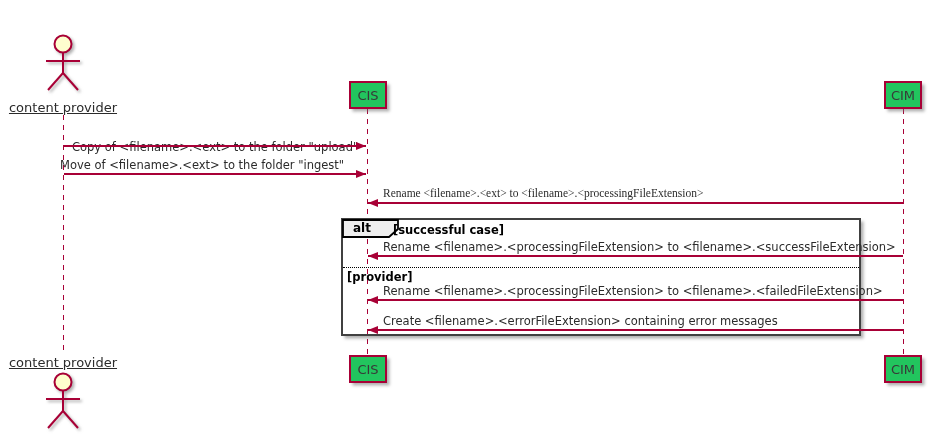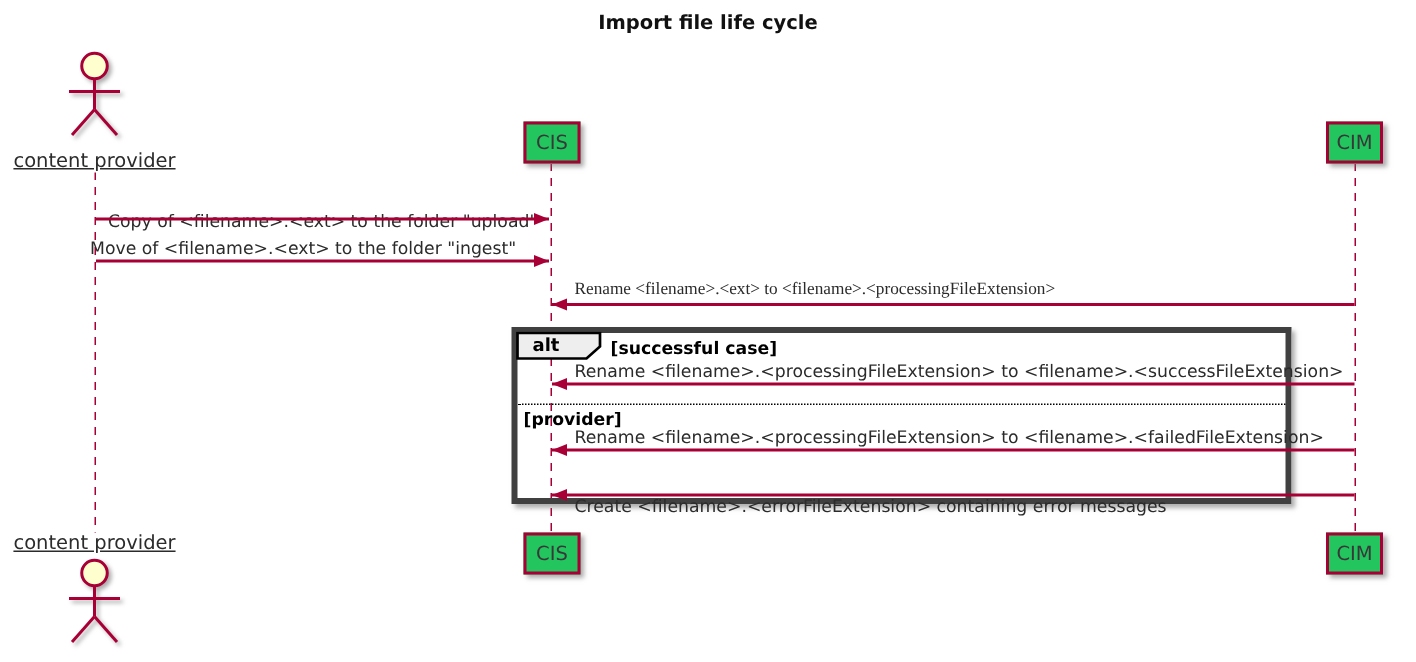--- a/index.html
+++ b/index.html
@@ -70,21 +70,21 @@
     width: 0; height: 0;
     border-right: 10px solid #A80036;
     border-top: 4.5px solid transparent;
     border-bottom: 4.5px solid transparent;
   }
   .alt-frame {
     position: absolute;
     left: 341px; top: 218px;
     width: 520px; height: 118px;
     box-sizing: border-box;
-    border: 4px solid #404040;
+    border: 2px solid #404040;
     box-shadow: 2.5px 2.5px 3px rgba(110,110,110,0.55);
   }
   .alt-tab { position: absolute; left: -1px; top: -1px; width: 58px; height: 19px; }
   .alt-tab-label {
     position: absolute;
     left: 10px; top: 1px;
     font-size: 12px;
     font-weight: bold;
     color: #000000;
   }
@@ -99,21 +99,20 @@
     position: absolute;
     left: 0; right: 0; top: 47px;
     border-top: 1.5px dotted #000000;
   }
 </style>
 </head>
 <body>
 
 <div class="diagram">
 
-  <div class="title">Import file life cycle</div>
 
   <div class="lifeline" style="left:63px; top:115px; height:240px;"></div>
   <div class="lifeline" style="left:367px; top:109px; height:246px;"></div>
   <div class="lifeline" style="left:903px; top:109px; height:246px;"></div>
 
   <svg class="actor-figure" style="left:35px; top:33px;" width="56" height="60" viewBox="0 0 56 60">
     <circle cx="28" cy="11" r="8.5" fill="#FEFECE" stroke="#A80036" stroke-width="2"></circle>
     <line x1="28" y1="19.5" x2="28" y2="40" stroke="#A80036" stroke-width="2"></line>
     <line x1="11" y1="28" x2="45" y2="28" stroke="#A80036" stroke-width="2"></line>
     <line x1="28" y1="40" x2="13" y2="57" stroke="#A80036" stroke-width="2"></line>
@@ -162,39 +161,39 @@
     <div class="msg-line" style="left:368px; top:202px; width:535px;">
       <span class="head-left"></span>
     </div>
   </div>
 
   <div class="alt-frame">
     <svg class="alt-tab" width="58" height="19" viewBox="0 0 58 19">
       <polygon points="1,1 56,1 56,10 47,18 1,18" fill="#EEEEEE" stroke="#000000" stroke-width="1.8"></polygon>
     </svg>
     <div class="alt-tab-label">alt</div>
-    <div class="guard" style="left:62px; top:3px;">[successful case]</div>
+    <div class="guard" style="left:50px; top:3px;">[successful case]</div>
     <div class="section-divider"></div>
     <div class="guard" style="left:4px; top:50px;">[provider]</div>
   </div>
 
   <div>
     <div class="msg-text" style="left:383px; top:240px;">Rename &lt;filename&gt;.&lt;processingFileExtension&gt; to &lt;filename&gt;.&lt;successFileExtension&gt;</div>
     <div class="msg-line" style="left:368px; top:255px; width:535px;">
       <span class="head-left"></span>
     </div>
   </div>
 
   <div>
     <div class="msg-text" style="left:383px; top:284px;">Rename &lt;filename&gt;.&lt;processingFileExtension&gt; to &lt;filename&gt;.&lt;failedFileExtension&gt;</div>
     <div class="msg-line" style="left:368px; top:299px; width:535px;">
       <span class="head-left"></span>
     </div>
   </div>
 
   <div>
-    <div class="msg-text" style="left:383px; top:314px;margin-top:16px;">Create &lt;filename&gt;.&lt;errorFileExtension&gt; containing error messages</div>
+    <div class="msg-text" style="left:383px; top:314px;">Create &lt;filename&gt;.&lt;errorFileExtension&gt; containing error messages</div>
     <div class="msg-line" style="left:368px; top:329px; width:535px;">
       <span class="head-left"></span>
     </div>
   </div>
 
 </div>
 
 </body></html>

